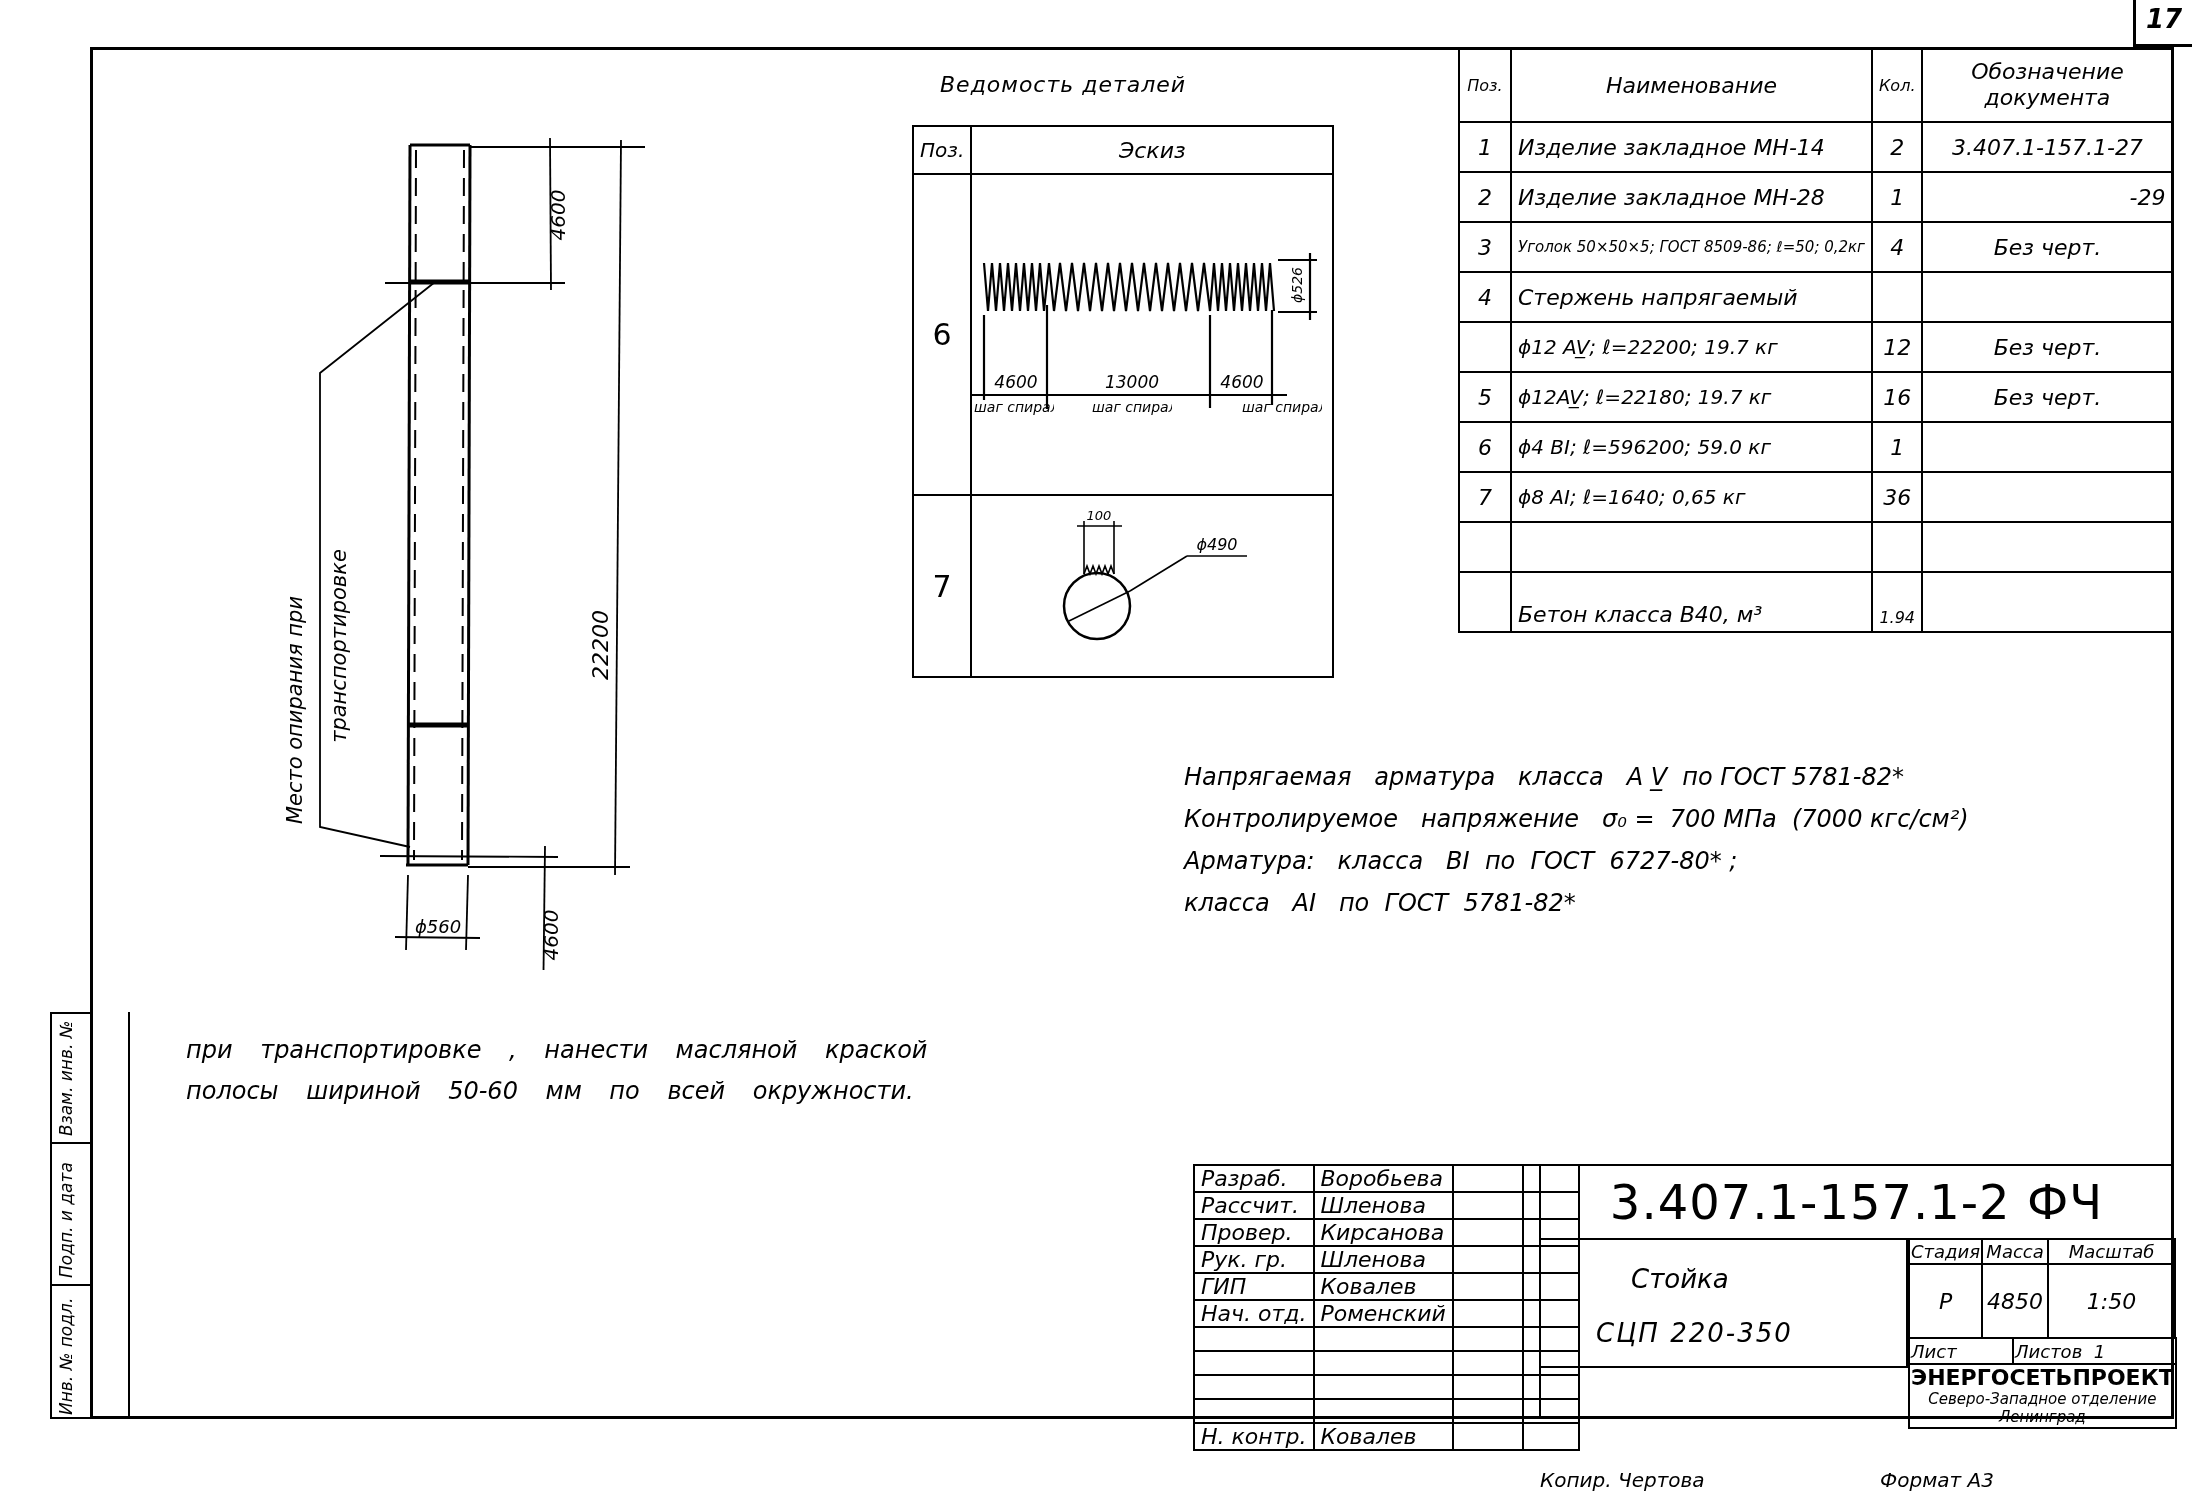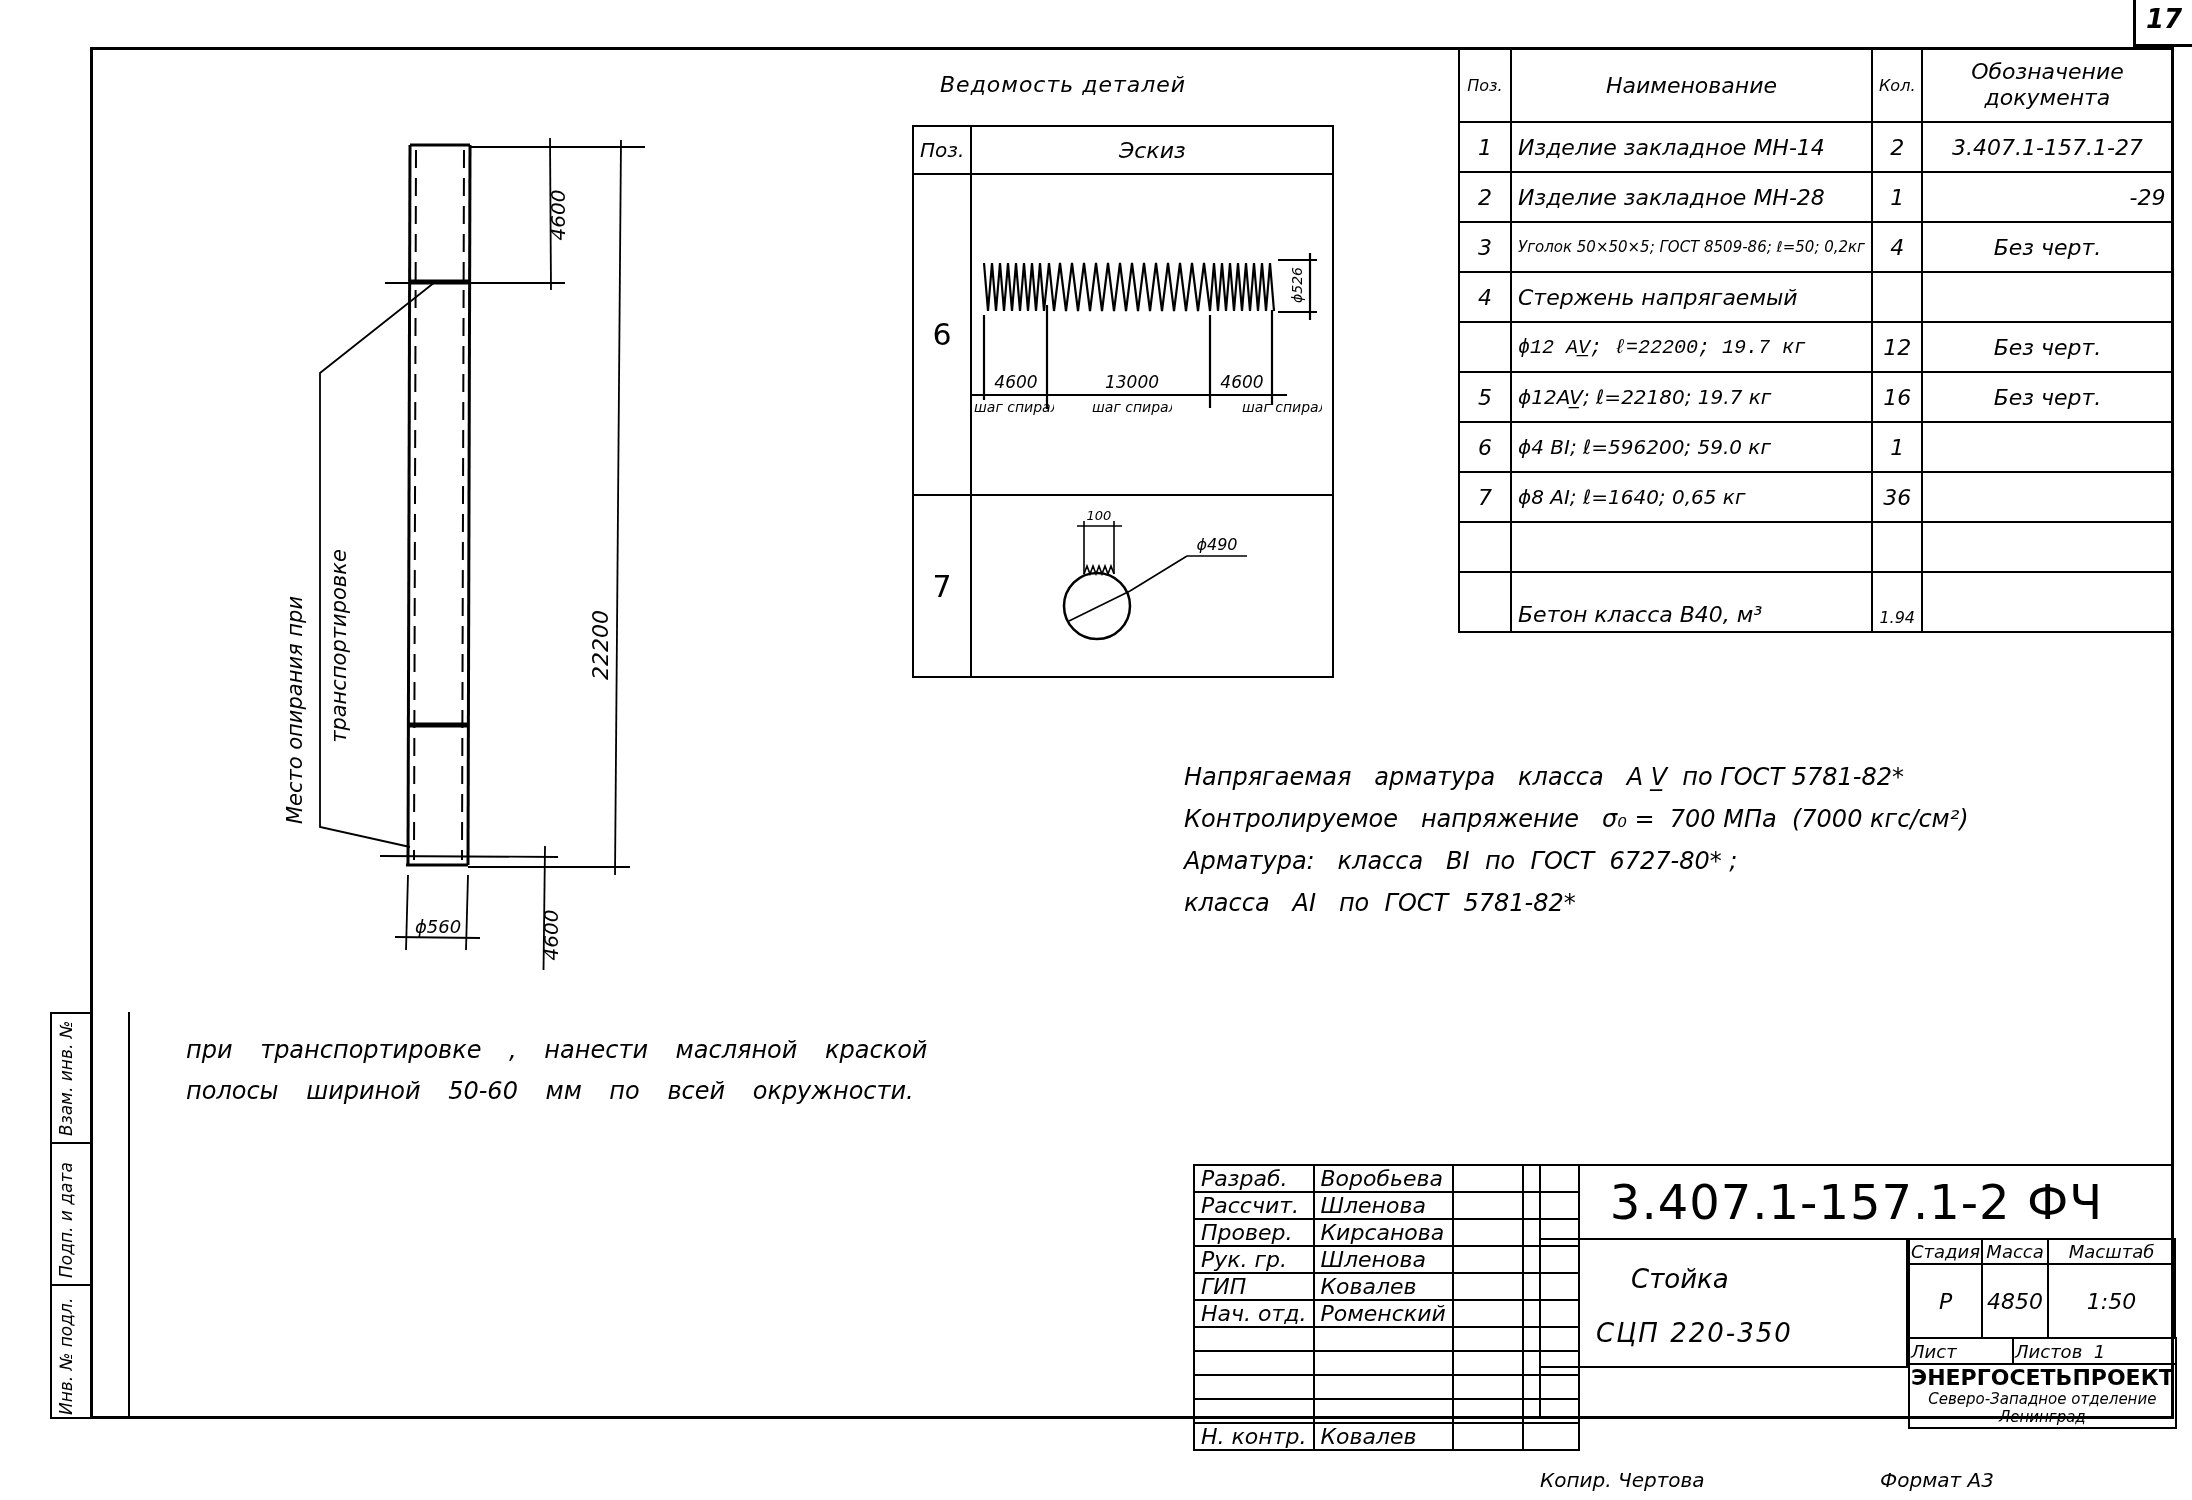--- a/index.html
+++ b/index.html
@@ -209,21 +209,21 @@
     <td class="c-doc">Без черт.</td>
   </tr>
   <tr>
     <td class="c-pos">4</td>
     <td class="c-name">Стержень напрягаемый</td>
     <td class="c-qty"></td>
     <td class="c-doc"></td>
   </tr>
   <tr>
     <td class="c-pos"></td>
-    <td class="c-name" style="font-size:20px;font-family:Liberation Mono, monospace;">ϕ12 AV̲; ℓ=22200; 19.7 кг</td>
+    <td class="c-name" style="font-size:20px;">ϕ12 AV̲; ℓ=22200; 19.7 кг</td>
     <td class="c-qty">12</td>
     <td class="c-doc">Без черт.</td>
   </tr>
   <tr>
     <td class="c-pos">5</td>
     <td class="c-name" style="font-size:20px;">ϕ12AV̲; ℓ=22180; 19.7 кг</td>
     <td class="c-qty">16</td>
     <td class="c-doc">Без черт.</td>
   </tr>
   <tr>

